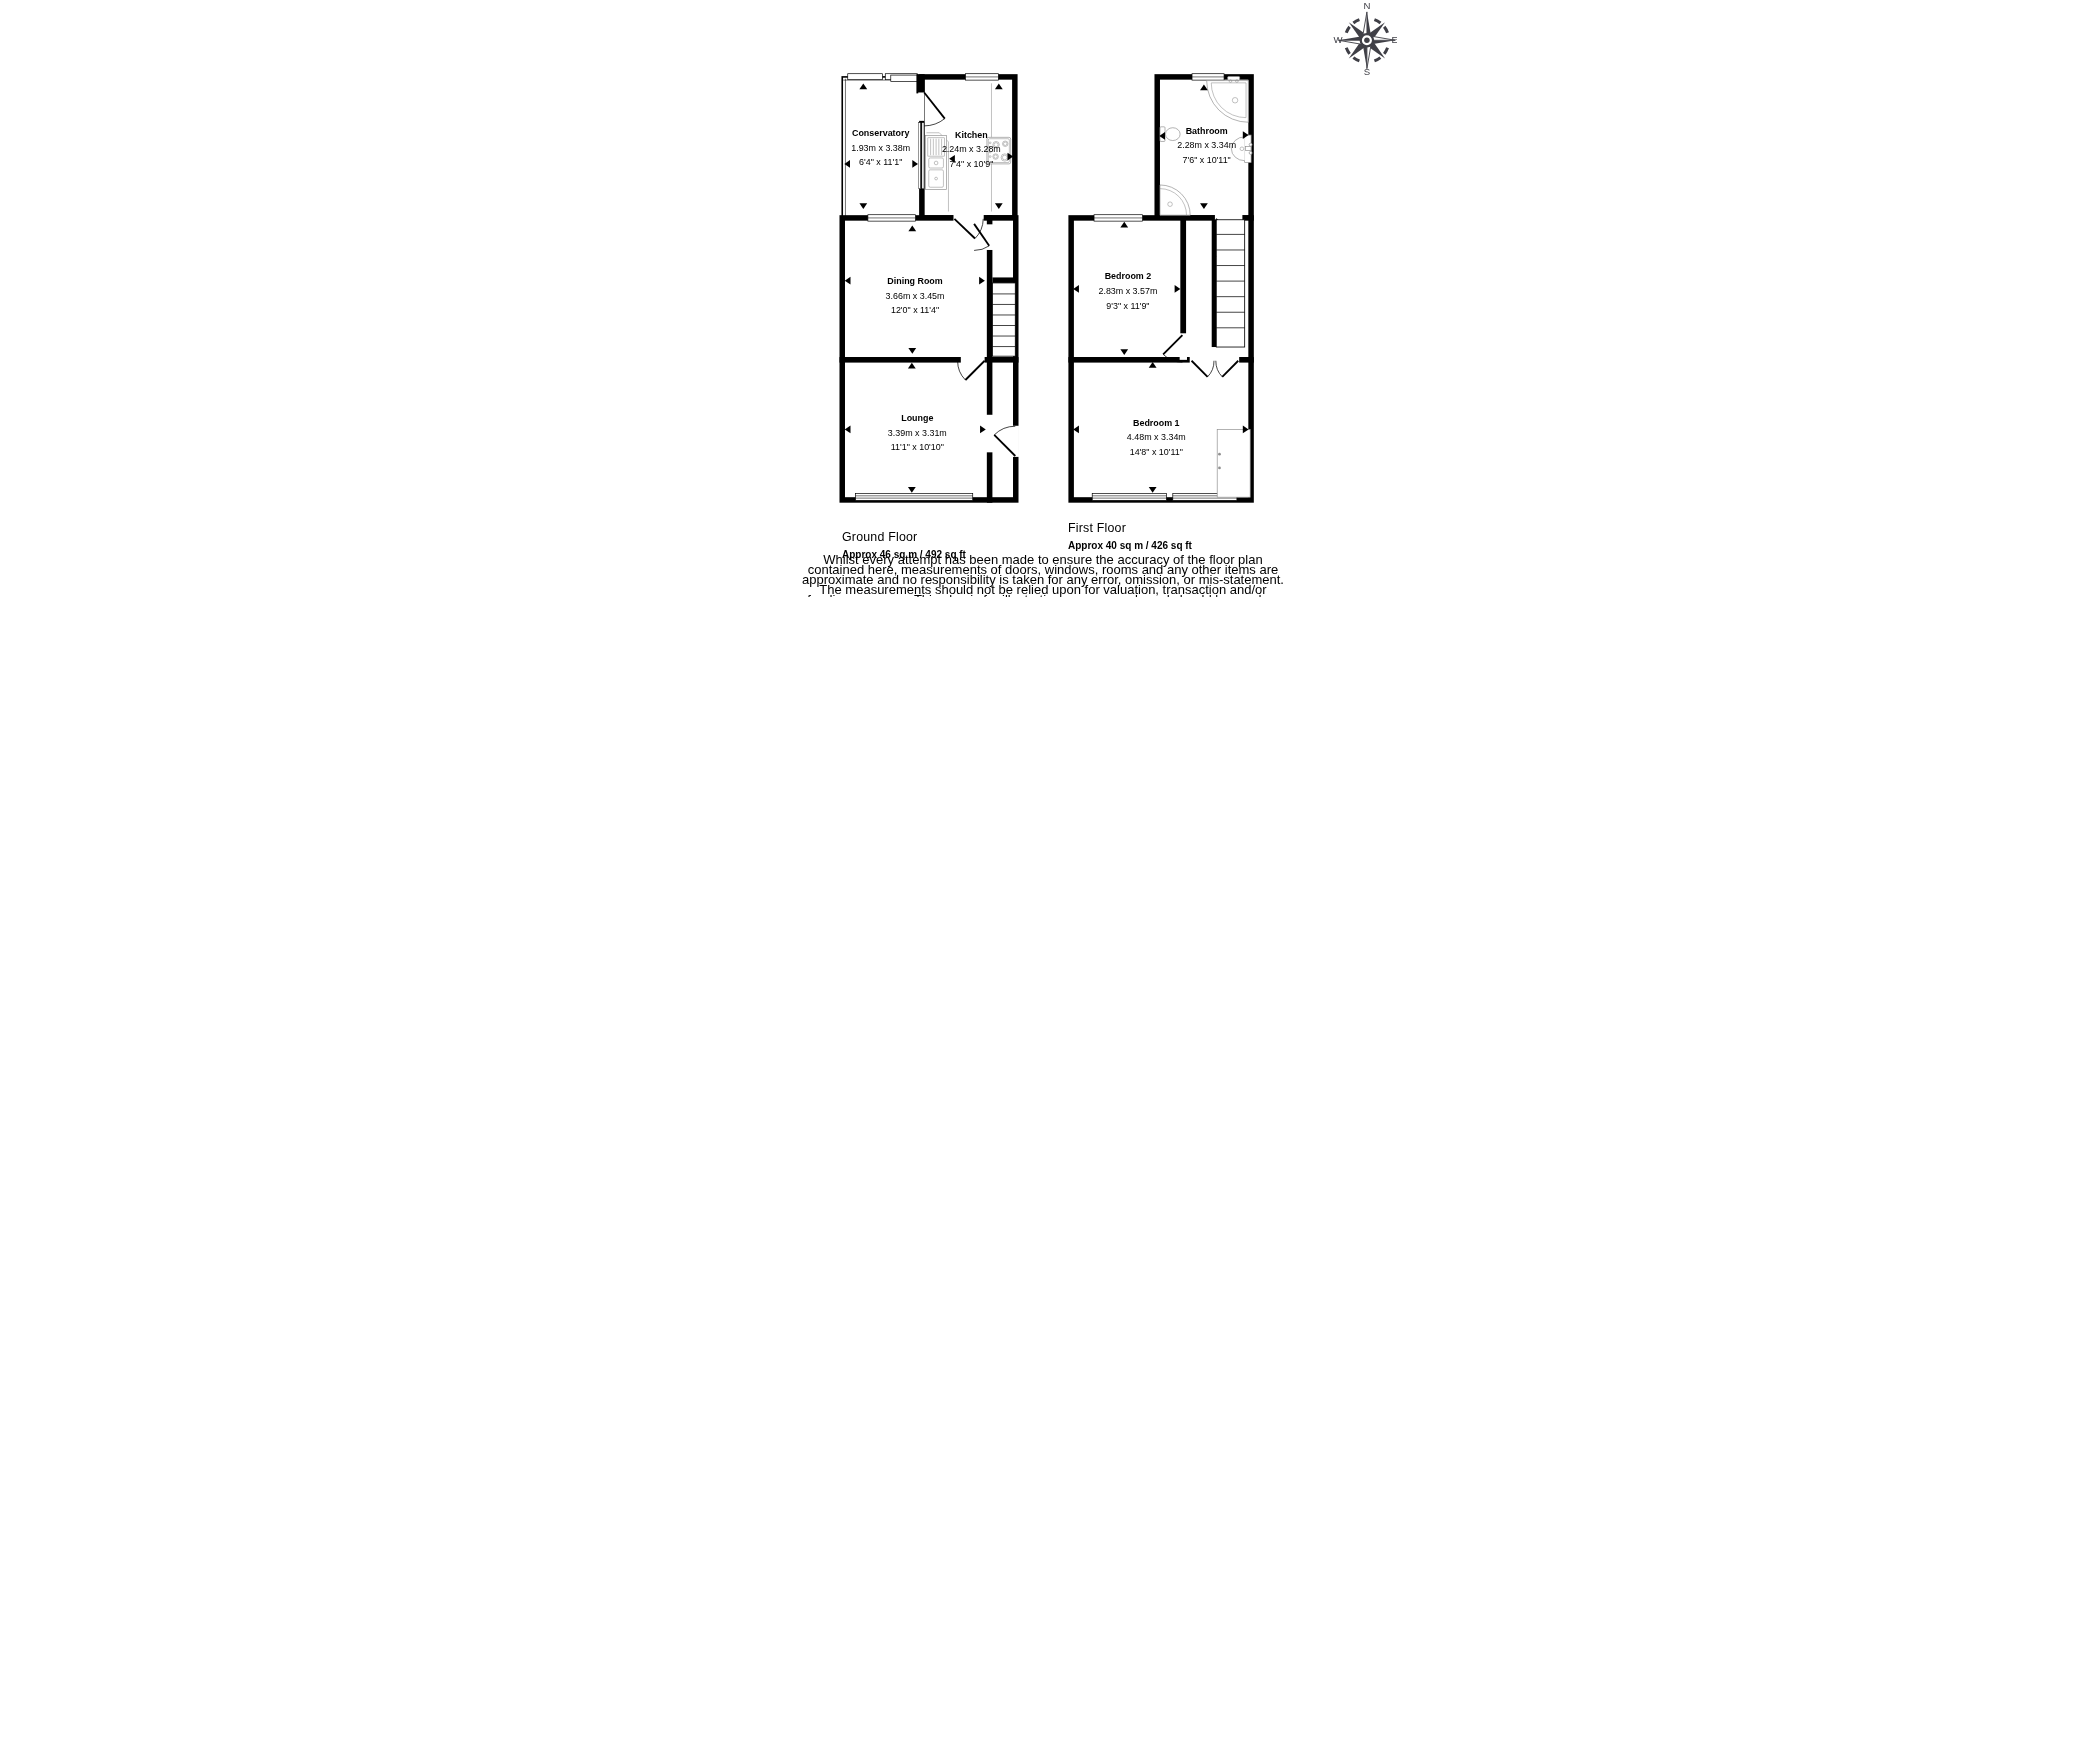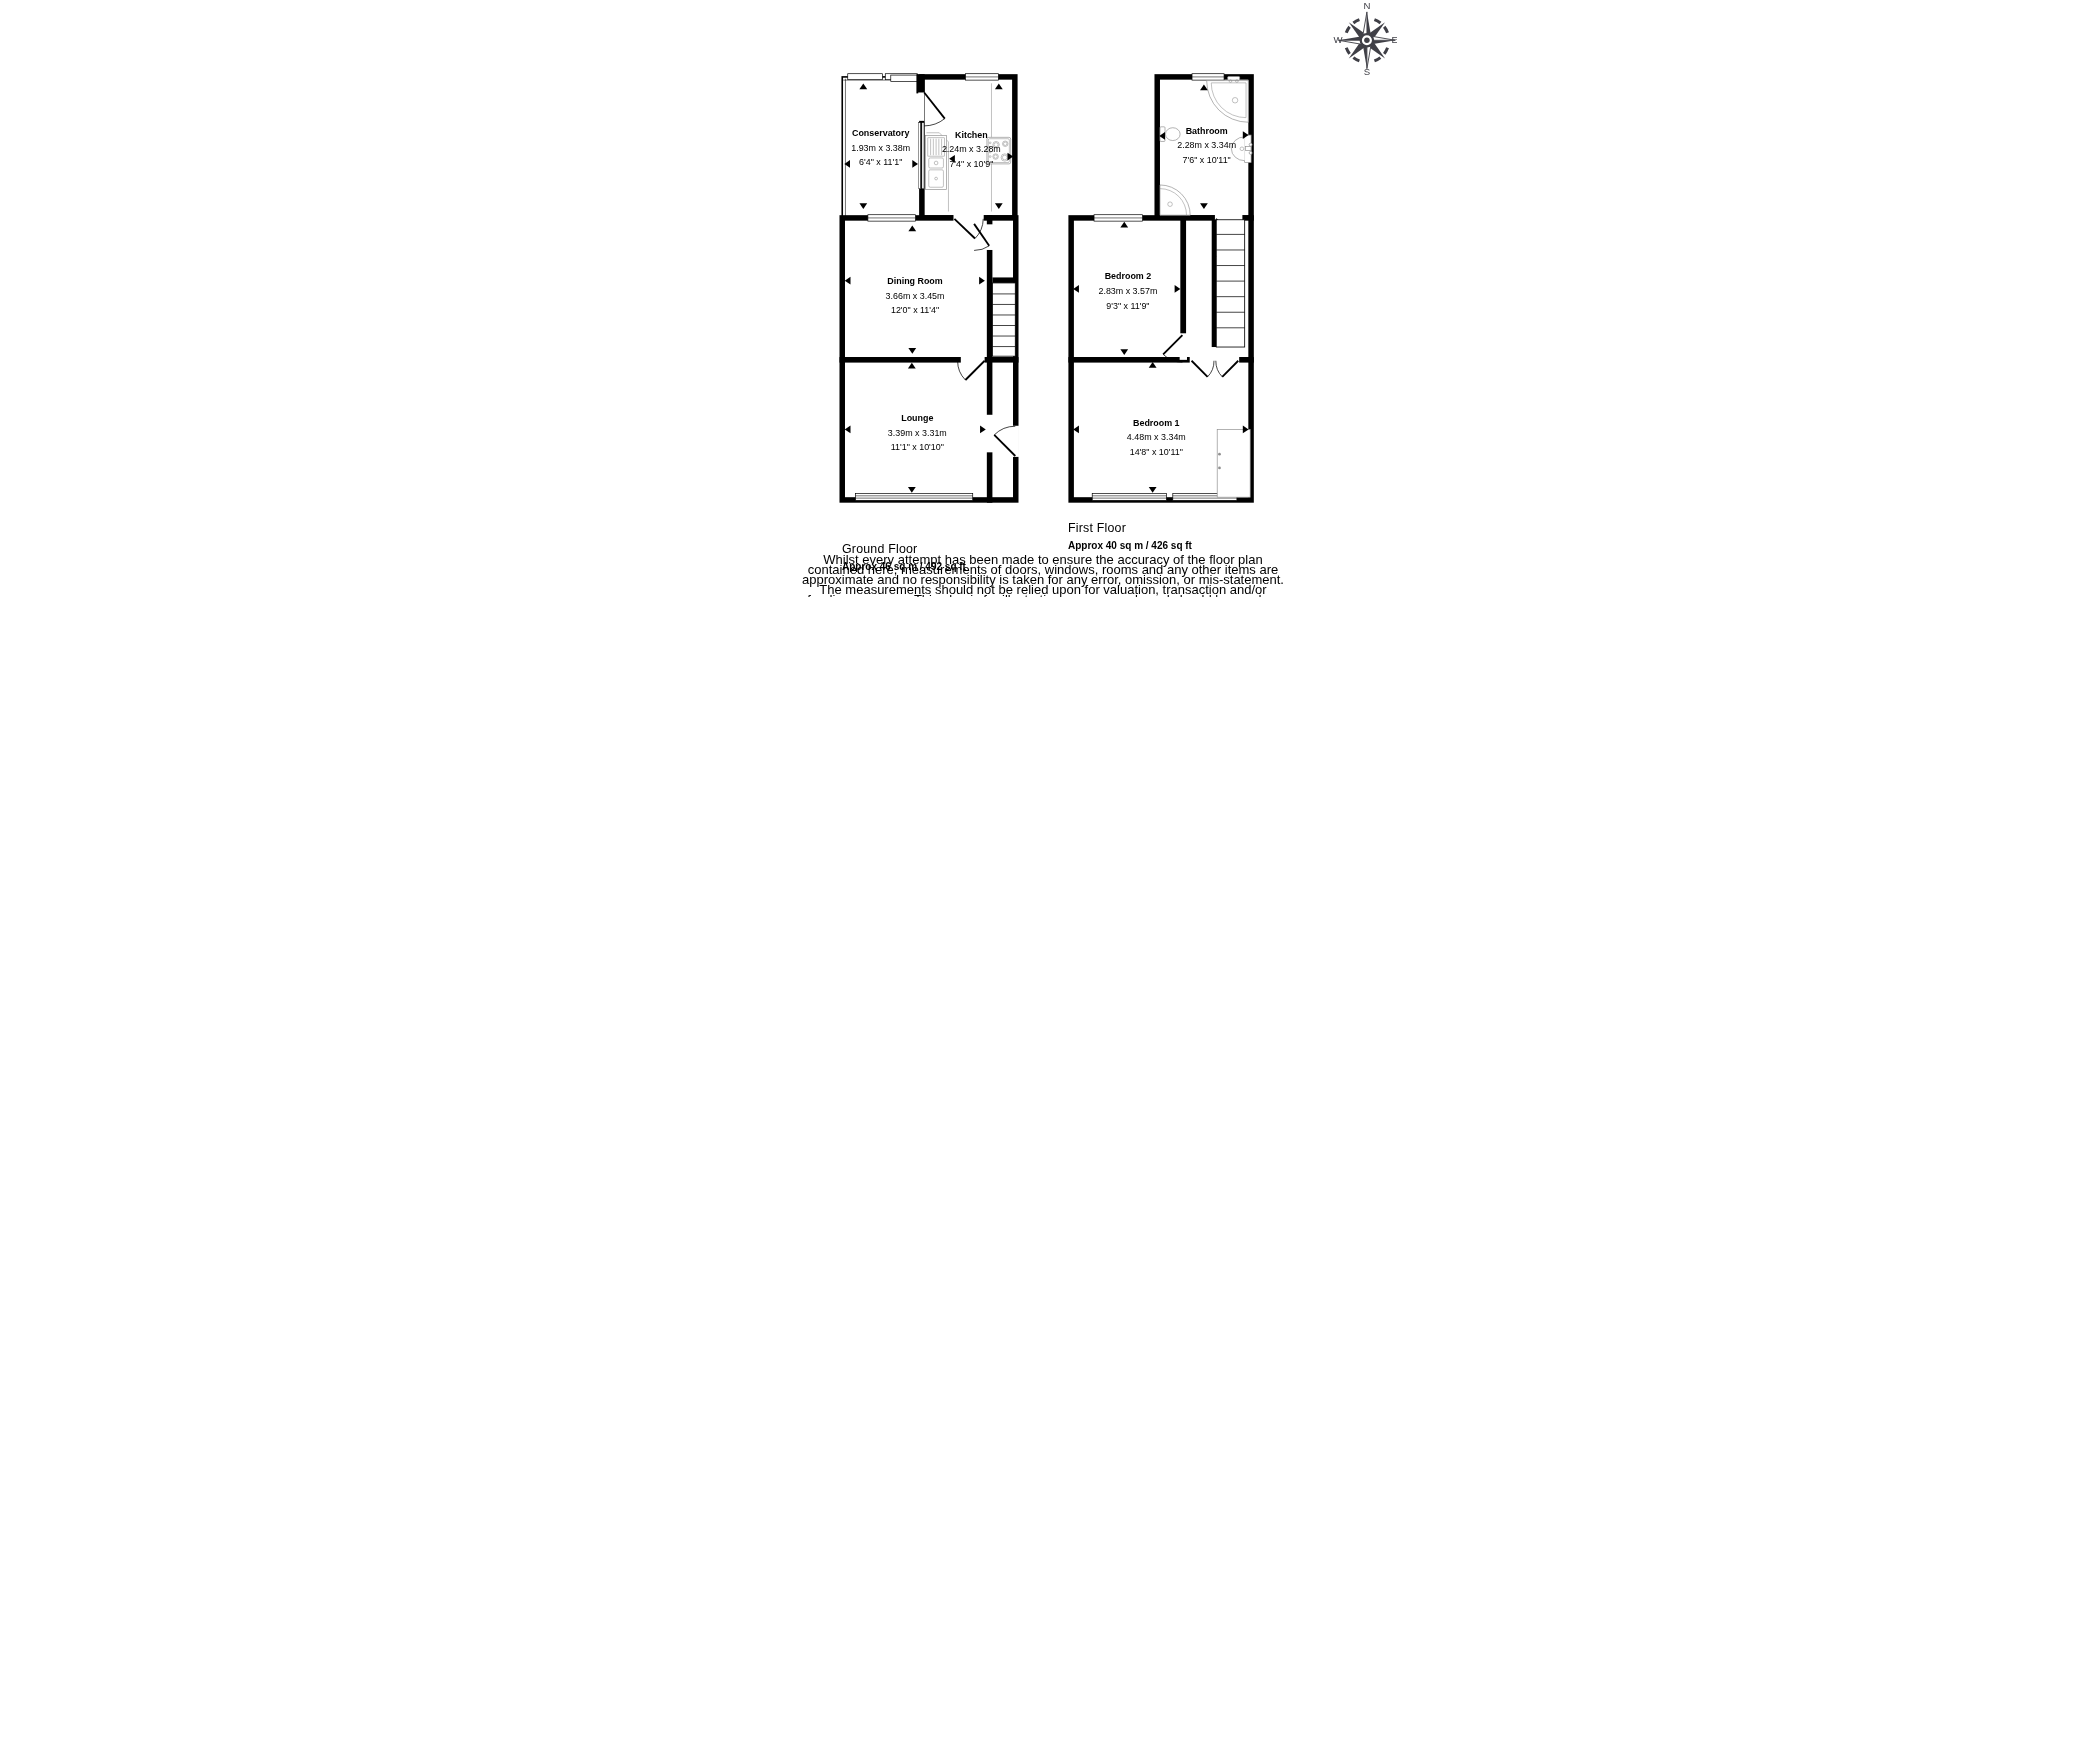--- a/index.html
+++ b/index.html
@@ -3,21 +3,21 @@
 <meta charset="utf-8">
 <style>
   html,body{margin:0;padding:0;background:#fff;}
   body{font-family:"Liberation Sans", sans-serif;color:#000;}
   #page{position:relative;width:708px;height:597px;background:#fff;overflow:hidden;margin:0 auto;}
   .abs{position:absolute;}
   #plan-svg{position:absolute;left:0;top:0;width:708px;height:597px;}
   .title-block{left:0;right:0;top:22px;text-align:center;font-weight:bold;font-size:8px;line-height:11px;}
   .floor-label{font-size:12.4px;font-weight:400;letter-spacing:0.2px;}
   .floor-area{font-size:10px;font-weight:bold;margin-top:5px;}
-  #ground-label{left:153px;top:542px;}
+  #ground-label{left:153px;top:530px;}
   #first-label{left:379px;top:521px;}
   #disclaimer{left:50%;transform:translateX(-50%);top:555px;width:493px;text-align:center;font-size:13px;line-height:9.9px;}
   
   .wallA{fill:#fff;stroke:#000;stroke-width:12;}
   .wallThin{fill:#fff;stroke:#000;stroke-width:3.5;}
   .blk{fill:#000;stroke:none;}
   .gap{fill:#fff;stroke:none;}
   .win{fill:#fff;stroke:#000;stroke-width:1.5;}
   .winline{stroke:#000;stroke-width:1.2;fill:none;}
   .glz{stroke:#000;stroke-width:1.2;fill:none;}

